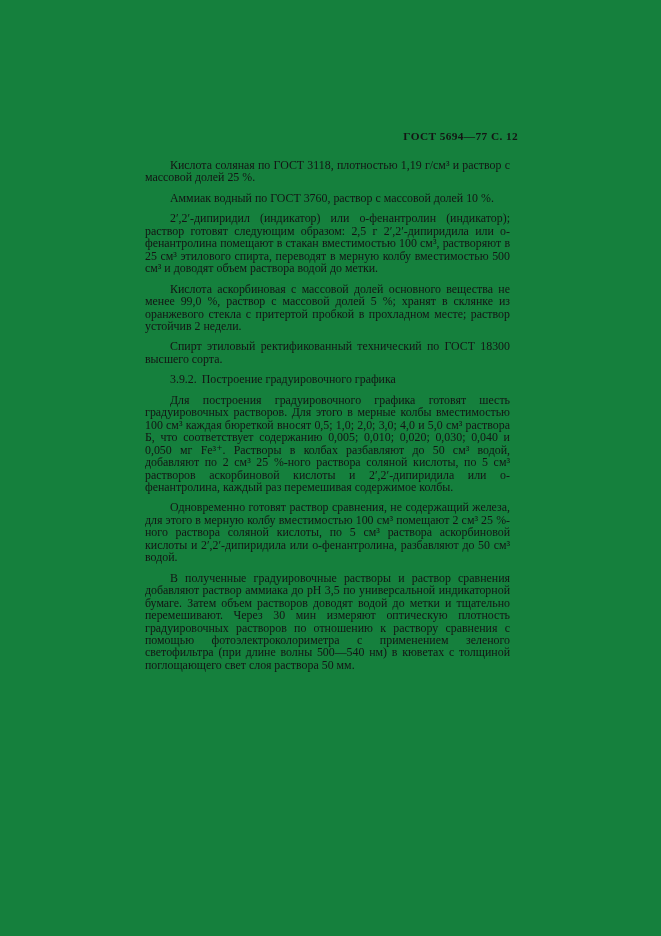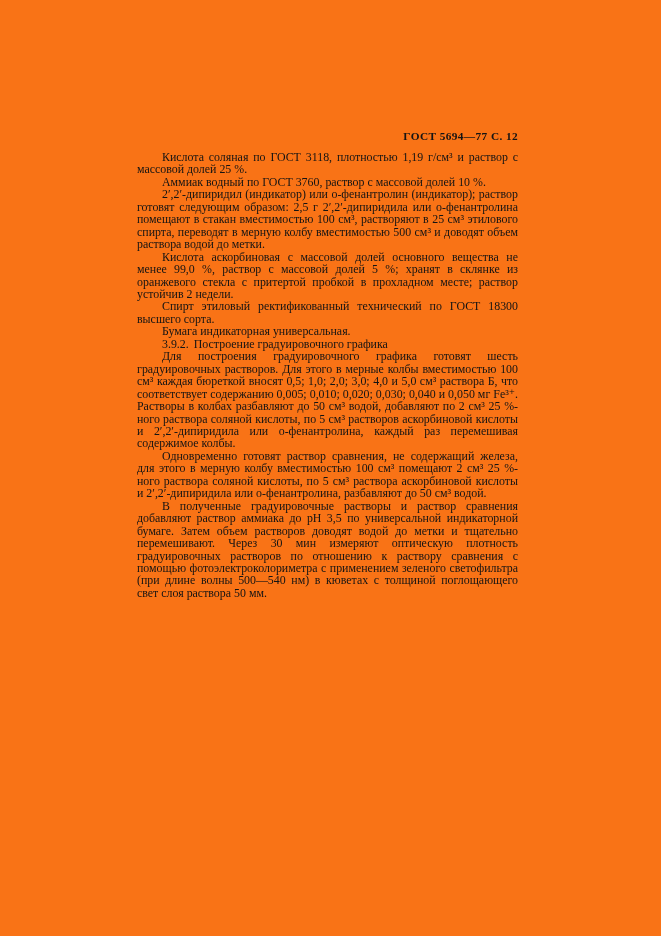--- a/index.html
+++ b/index.html
@@ -10,21 +10,21 @@
   body {
     width: 661px;
     height: 936px;
     font-family: "Liberation Serif", "DejaVu Serif", serif;
     color: #141414;
   }
   .page {
     position: relative;
     width: 661px;
     height: 936px;
-    background: #f97316;
+    background: #15803d;
     overflow: hidden;
   }
   .running-header {
     position: absolute;
     top: 130px;
     left: 137px;
     width: 381px;
     text-align: right;
     font-weight: bold;
     font-size: 11.3px;
@@ -34,21 +34,21 @@
   .body-text {
     position: absolute;
     top: 151px;
     left: 137px;
     width: 381px;
     font-size: 11.9px;
     line-height: 12.45px;
     text-align: justify;
   }
   .body-text p {
-    margin: 0;
+    margin: 8px;
     padding: 0;
     text-indent: 25px;
   }
   .section-heading .section-number {
     margin-right: 5px;
     font-family: Liberation Serif, serif;
   }
   .section-heading .section-title {
   }
 </style>
@@ -60,21 +60,20 @@
   <div class="running-header">
     <span>ГОСТ 5694—77 С. 12</span>
   </div>
 
   <div class="body-text">
     <p>Кислота соляная по ГОСТ 3118, плотностью 1,19 г/см³ и раствор с массовой долей 25 %.</p>
     <p>Аммиак водный по ГОСТ 3760, раствор с массовой долей 10 %.</p>
     <p>2′,2′-дипиридил (индикатор) или о-фенантролин (индикатор); раствор готовят следующим образом: 2,5 г 2′,2′-дипиридила или о-фенантролина помещают в стакан вместимостью 100 см³, растворяют в 25 см³ этилового спирта, переводят в мерную колбу вместимостью 500 см³ и доводят объем раствора водой до метки.</p>
     <p>Кислота аскорбиновая с массовой долей основного вещества не менее 99,0 %, раствор с массовой долей 5 %; хранят в склянке из оранжевого стекла с притертой пробкой в прохладном месте; раствор устойчив 2 недели.</p>
     <p>Спирт этиловый ректификованный технический по ГОСТ 18300 высшего сорта.</p>
-    <p>Бумага индикаторная универсальная.</p>
 
     <p class="section-heading">
       <span class="section-number">3.9.2.</span><span class="section-title">Построение градуировочного графика</span>
     </p>
 
     <p>Для построения градуировочного графика готовят шесть градуировочных растворов. Для этого в мерные колбы вместимостью 100 см³ каждая бюреткой вносят 0,5; 1,0; 2,0; 3,0; 4,0 и 5,0 см³ раствора Б, что соответствует содержанию 0,005; 0,010; 0,020; 0,030; 0,040 и 0,050 мг Fe³⁺. Растворы в колбах разбавляют до 50 см³ водой, добавляют по 2 см³ 25 %-ного раствора соляной кислоты, по 5 см³ растворов аскорбиновой кислоты и 2′,2′-дипиридила или о-фенантролина, каждый раз перемешивая содержимое колбы.</p>
     <p>Одновременно готовят раствор сравнения, не содержащий железа, для этого в мерную колбу вместимостью 100 см³ помещают 2 см³ 25 %-ного раствора соляной кислоты, по 5 см³ раствора аскорбиновой кислоты и 2′,2′-дипиридила или о-фенантролина, разбавляют до 50 см³ водой.</p>
     <p>В полученные градуировочные растворы и раствор сравнения добавляют раствор аммиака до рН 3,5 по универсальной индикаторной бумаге. Затем объем растворов доводят водой до метки и тщательно перемешивают. Через 30 мин измеряют оптическую плотность градуировочных растворов по отношению к раствору сравнения с помощью фотоэлектроколориметра с применением зеленого светофильтра (при длине волны 500—540 нм) в кюветах с толщиной поглощающего свет слоя раствора 50 мм.</p>
   </div>
 

